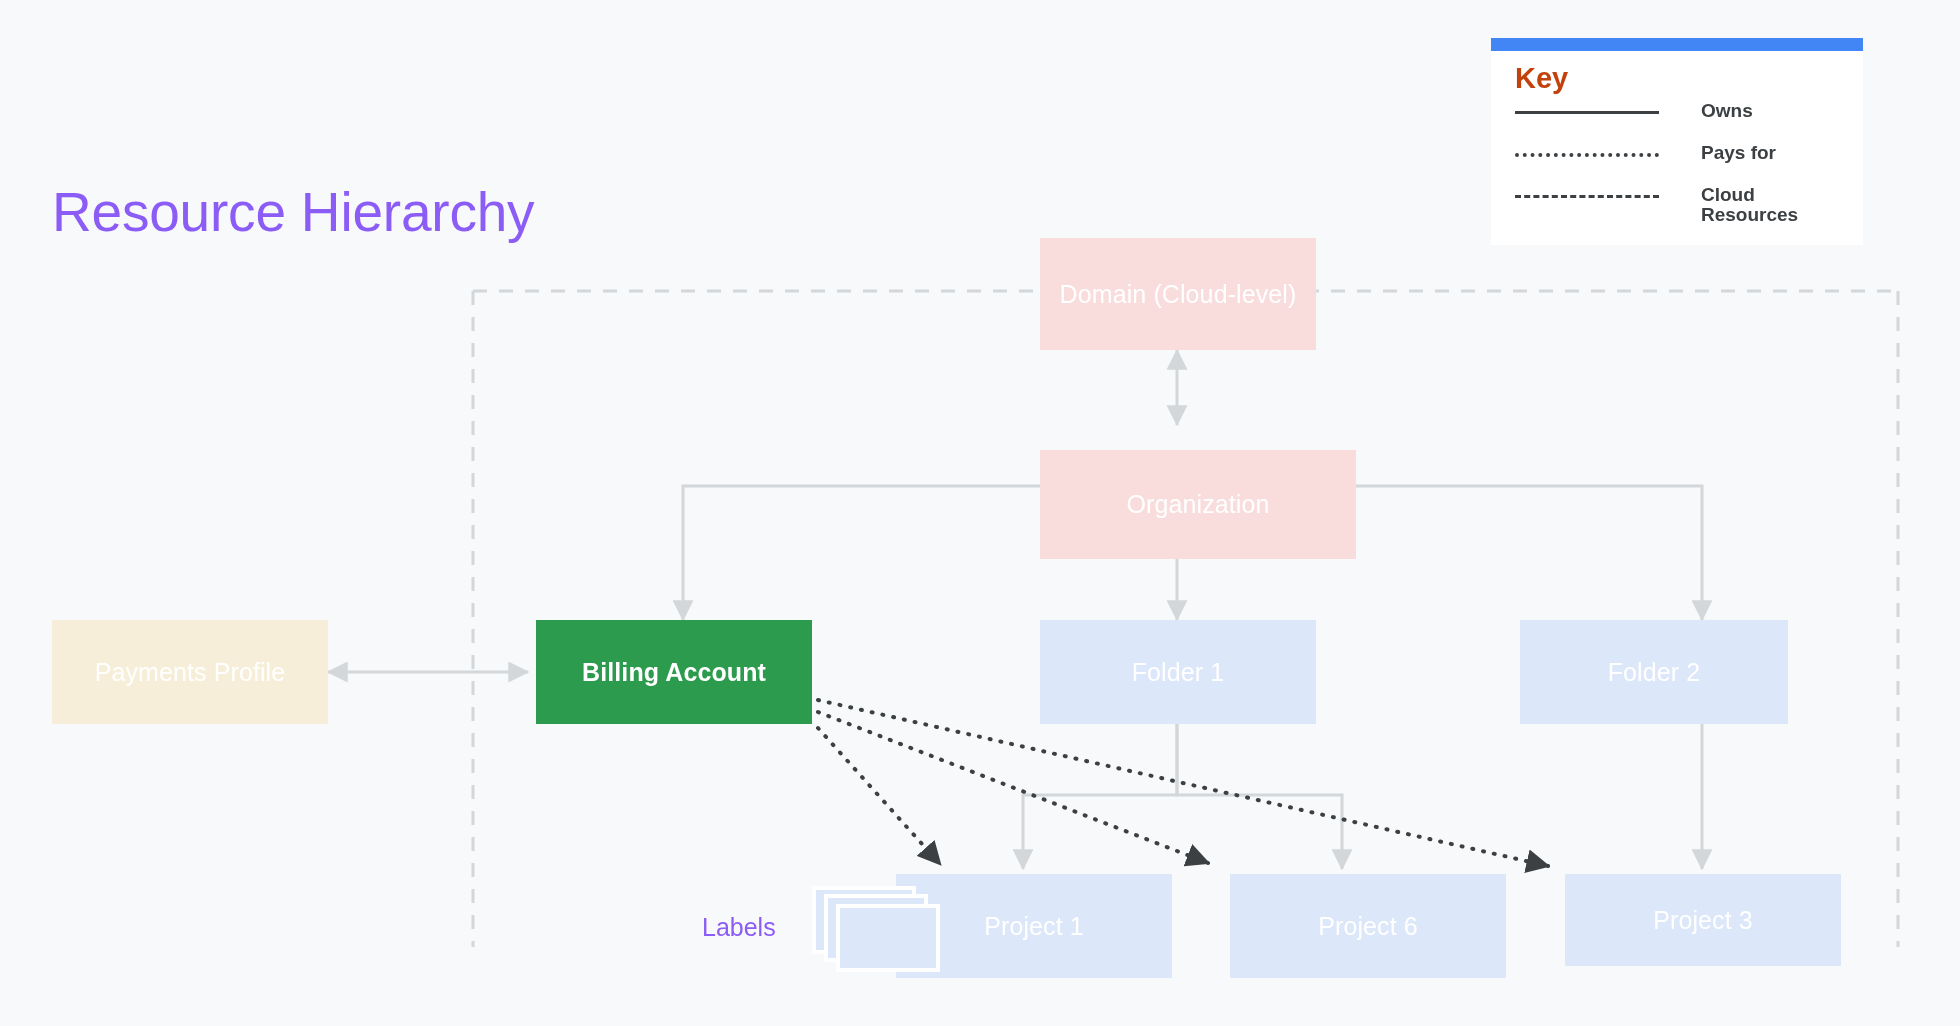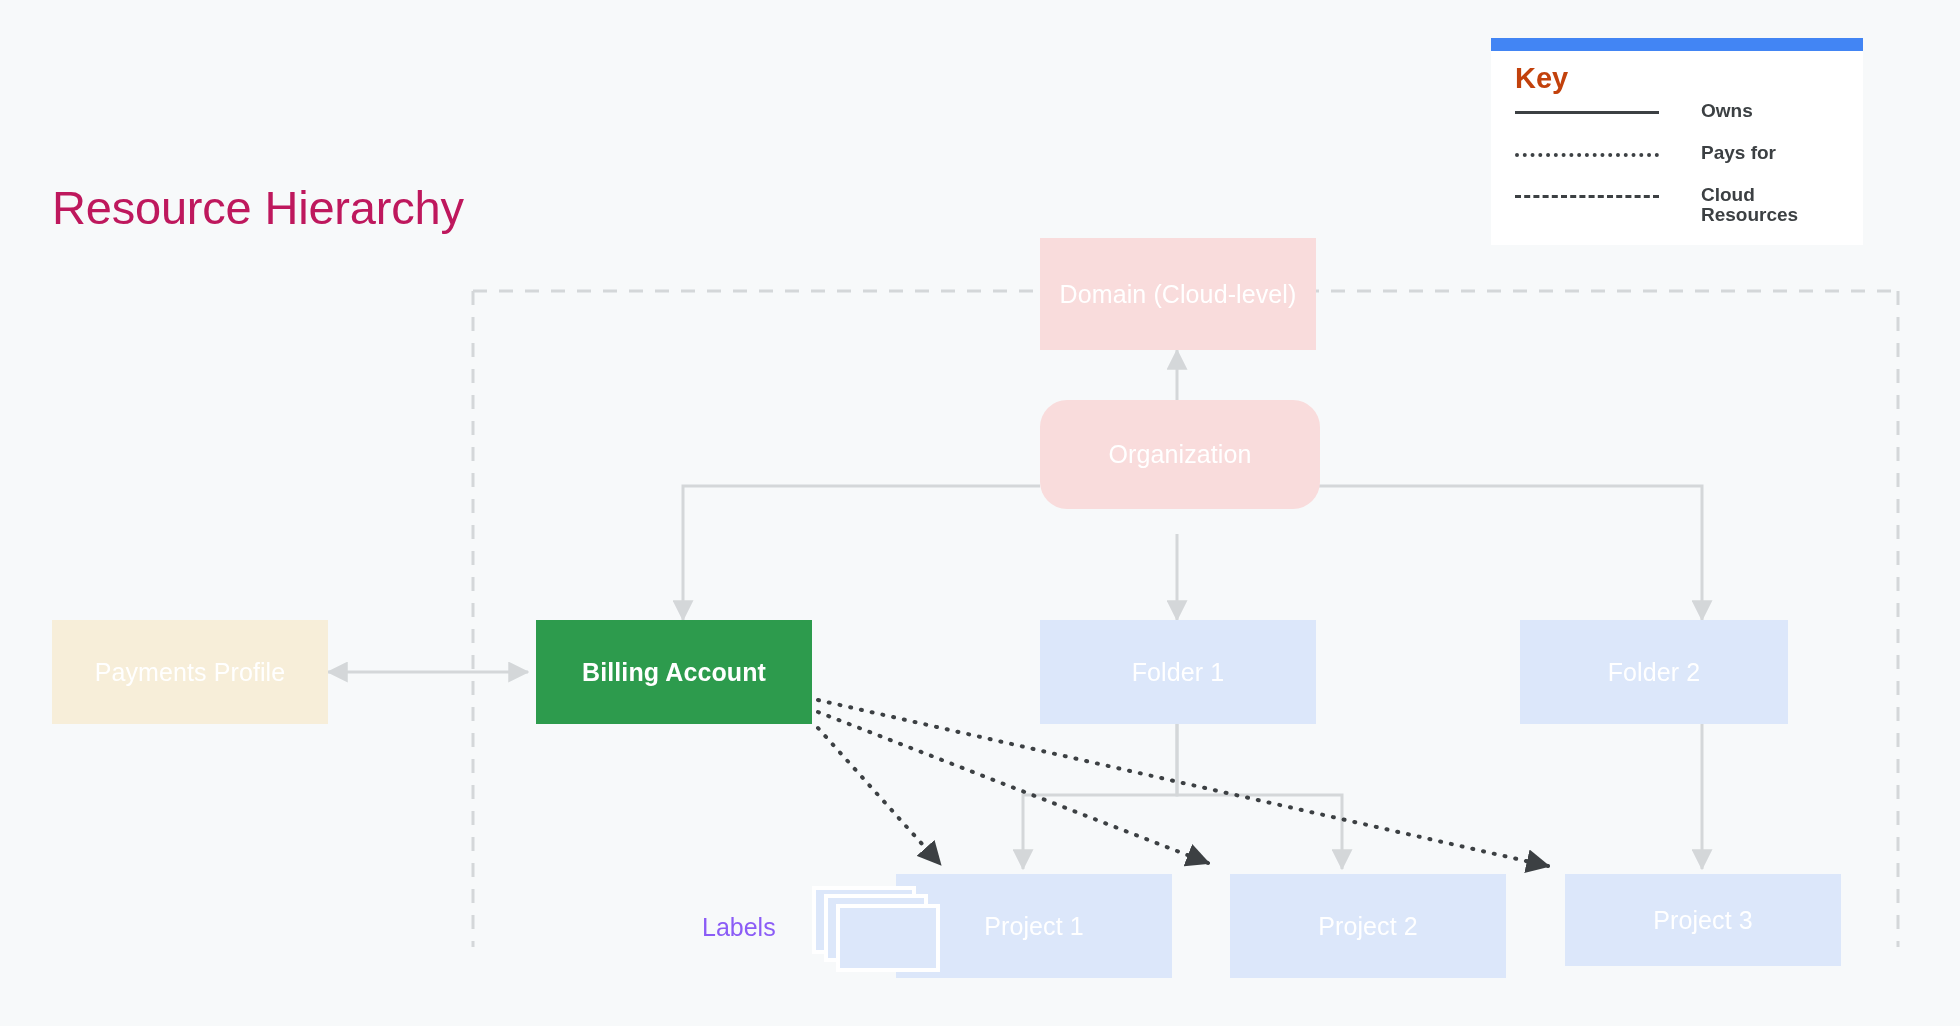--- a/index.html
+++ b/index.html
@@ -25,23 +25,23 @@
     width: 1960px;
     height: 1026px;
     pointer-events: none;
   }
 
   
   .page-title {
     position: absolute;
     left: 52px;
     top: 180px;
-    font-size: 47px;
+    font-size: 55px;
     font-weight: 400;
-    color: #be185d;
+    color: #8b5cf6;
     letter-spacing: -0.2px;
     white-space: nowrap;
   }
 
   
   .node {
     position: absolute;
     display: flex;
     align-items: center;
     justify-content: center;
@@ -206,21 +206,21 @@
       <path d="M 818 700 L 1548 866" fill="none" stroke="#3c4043" stroke-width="4" stroke-dasharray="1 10" stroke-linecap="round" marker-end="url(#ah-dark)"></path>
     </g>
   </svg>
 
   <div class="page-title">Resource Hierarchy</div>
 
   <div class="node pink" style="left:1040px; top:238px; width:276px; height:112px;">
     <span>Domain (Cloud-level)</span>
   </div>
 
-  <div class="node pink" style="left:1040px; top:400px; width:280px; height:109px;border-radius:27px;">
+  <div class="node pink" style="left:1040px; top:450px; width:316px; height:109px;">
     <span>Organization</span>
   </div>
 
   <div class="node cream" style="left:52px; top:620px; width:276px; height:104px;">
     <span>Payments Profile</span>
   </div>
 
   <div class="node green" style="left:536px; top:620px; width:276px; height:104px;">
     <span>Billing Account</span>
   </div>
@@ -231,21 +231,21 @@
 
   <div class="node blue" style="left:1520px; top:620px; width:268px; height:104px;">
     <span>Folder 2</span>
   </div>
 
   <div class="node blue" style="left:896px; top:874px; width:276px; height:104px;">
     <span>Project 1</span>
   </div>
 
   <div class="node blue" style="left:1230px; top:874px; width:276px; height:104px;">
-    <span>Project 2</span>
+    <span>Project 6</span>
   </div>
 
   <div class="node blue" style="left:1565px; top:874px; width:276px; height:92px;">
     <span>Project 3</span>
   </div>
 
   <div class="plain-label" style="left:702px; top:913px;">Labels</div>
 
   <div class="label-stack" style="left:812px; top:886px; width:132px; height:90px;">
     <div class="label-card" style="left:0px; top:0px; width:104px; height:68px;"></div>

